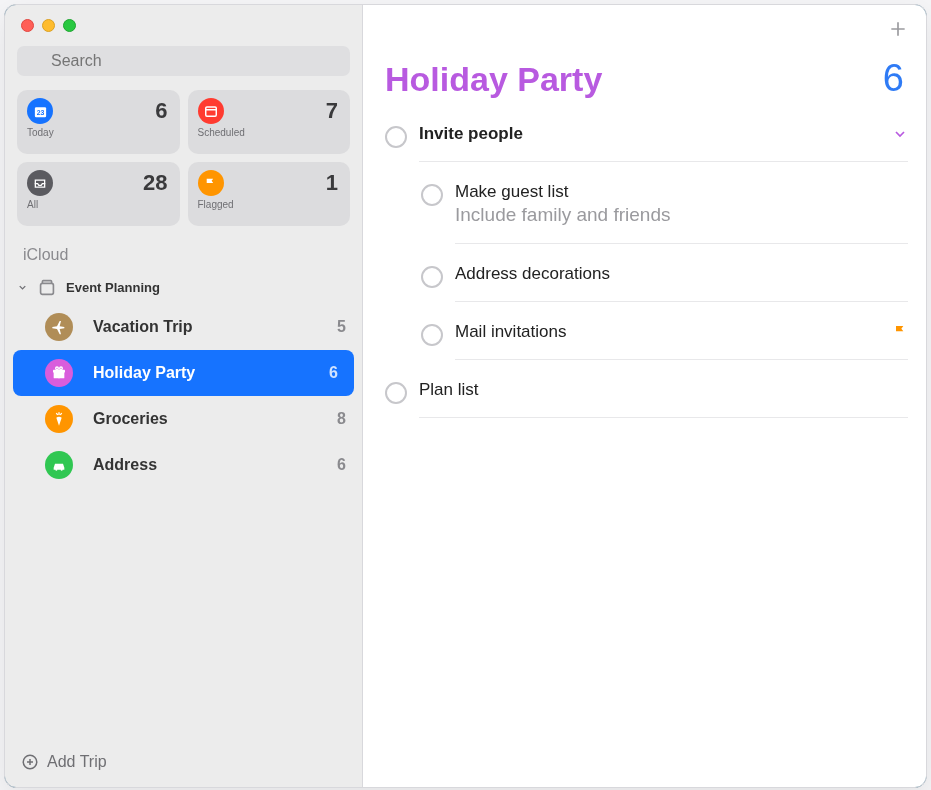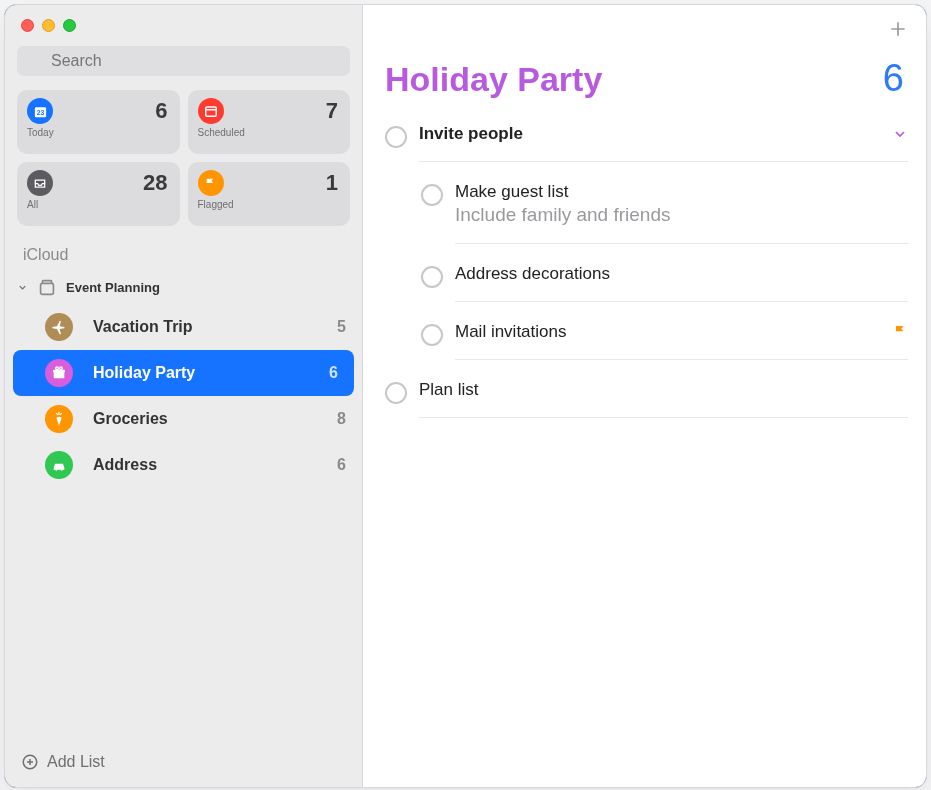--- a/index.html
+++ b/index.html
@@ -316,21 +316,21 @@
     <div class="sidebar-spacer"></div>
 
     <div class="add-list">
       <span>
         <svg width="18" height="18" viewBox="0 0 24 24" fill="none" stroke="currentColor" stroke-width="2">
             <circle cx="12" cy="12" r="9"></circle>
             <line x1="12" y1="8" x2="12" y2="16"></line>
             <line x1="8" y1="12" x2="16" y2="12"></line>
           </svg>
       </span>
-      <span>Add List</span>
+      <span>Add Trip</span>
     </div>
   </div>
 
   <div class="main">
     <div class="main-toolbar">
       <span class="add-btn">
         <svg width="20" height="20" viewBox="0 0 24 24" fill="none" stroke="currentColor" stroke-width="2">
             <line x1="12" y1="4" x2="12" y2="20"></line>
             <line x1="4" y1="12" x2="20" y2="12"></line>
           </svg>

